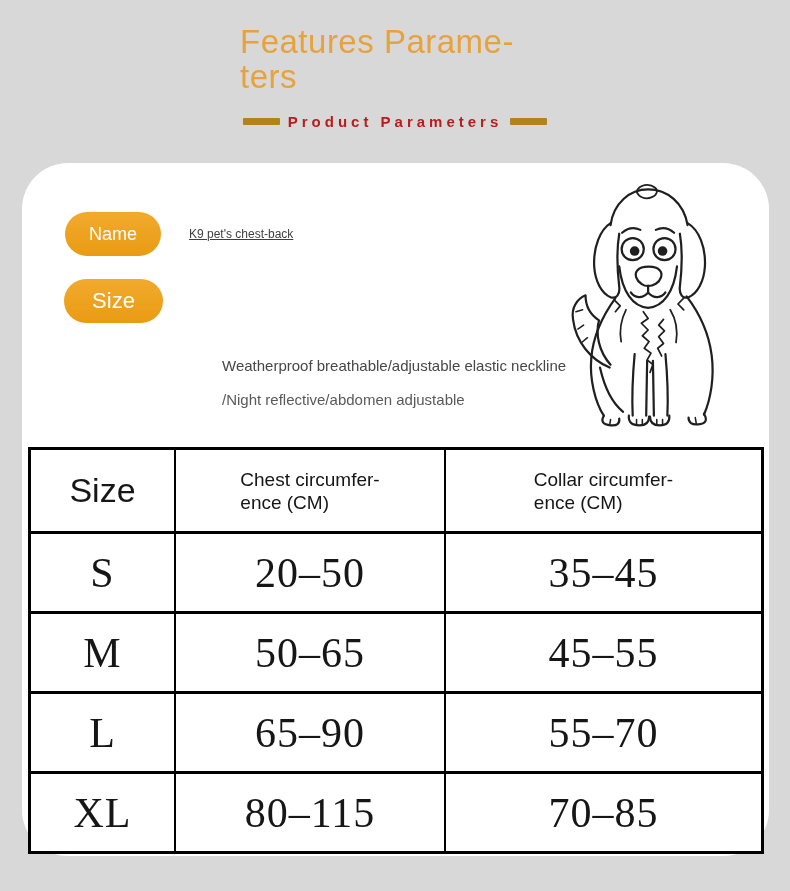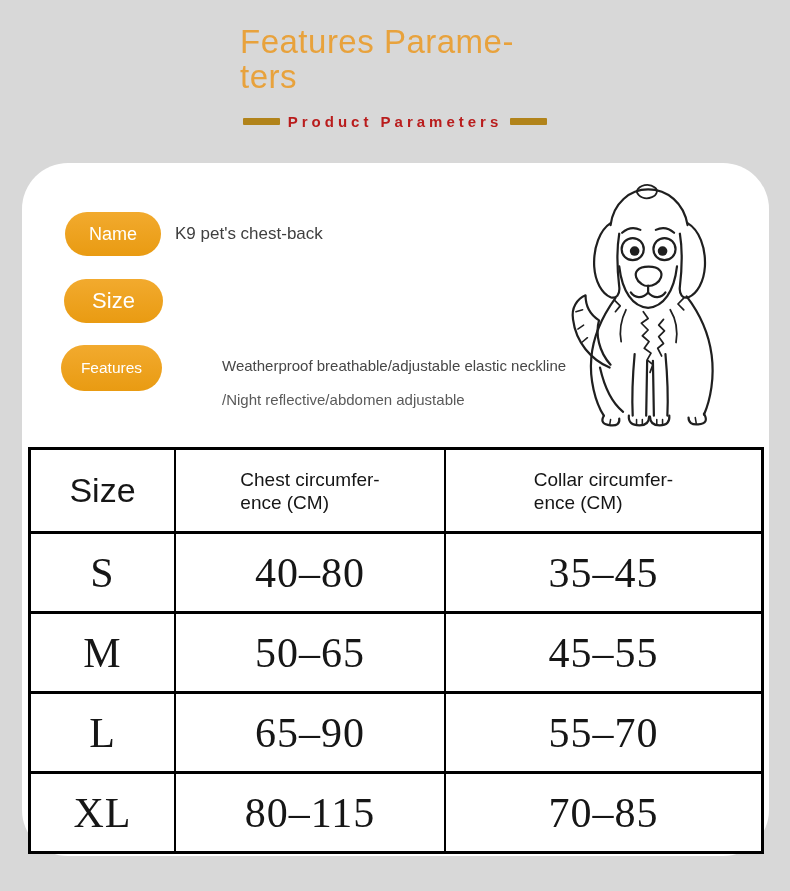--- a/index.html
+++ b/index.html
@@ -20,22 +20,22 @@
         background:#ffffff;border-radius:46px;}
 
   
   .pill{position:absolute;display:flex;align-items:center;justify-content:center;
         background:linear-gradient(180deg,#f2aa2e,#e99b12);color:#ffffff;
         border-radius:24px;}
   .pill-name{left:43px;top:49px;width:96px;height:44px;font-size:18px;}
   .pill-size{left:42px;top:116px;width:99px;height:44px;font-size:22px;}
   .pill-features{left:39px;top:182px;width:101px;height:46px;font-size:15.5px;}
 
-  .val-name{position:absolute;left:153px;top:49px;height:44px;display:flex;align-items:center;
-            font-size:17px;color:#3f3f3f;}
+  .val-name{position:absolute;left:167px;top:49px;height:44px;display:flex;align-items:center;
+            font-size:12px;color:#3f3f3f;text-decoration:underline;}
   .val-size{position:absolute;left:156px;top:116px;height:44px;display:flex;align-items:center;
             font-family:"Liberation Serif",serif;font-size:28px;color:#1b1b1b;letter-spacing:1px;}
   .val-features{position:absolute;left:158px;top:186px;font-size:15px;line-height:34px;margin-left:42px;}
   .feat-line1{color:#474747;}
   .feat-line2{color:#5a5a5a;}
 
   
   .dog{position:absolute;left:531px;top:12px;width:196px;height:258px;}
 
   
@@ -74,23 +74,20 @@
 
     <div class="pill pill-name">
       <span>Name</span>
     </div>
     <div class="val-name">K9 pet's chest-back</div>
 
     <div class="pill pill-size">
       <span>Size</span>
     </div>
 
-    <div class="pill pill-features">
-      <span>Features</span>
-    </div>
     <div class="val-features">
       <div class="feat-line1">Weatherproof breathable/adjustable elastic neckline</div>
       <div class="feat-line2">/Night reflective/abdomen adjustable</div>
     </div>
 
     <svg class="dog" viewBox="0 0 200 268" fill="none" stroke="#1f1f1f" stroke-width="2.3" stroke-linecap="round" stroke-linejoin="round">
 
       <path d="M 57 200 C 38 192 22 174 19 150 C 17 138 23 129 32 125 C 32 137 38 146 46 151 C 42 165 46 184 58 197"></path>
       <path d="M 24 160 l 6 -4 M 28 174 l 6 -5 M 22 142 l 7 -2" stroke-width="1.6"></path>
 
@@ -148,21 +145,21 @@
       </td>
       <td class="col-collar">
         <span class="hdr-block">
           <span>Collar circumfer-</span><br>
           <span>ence (CM)</span>
         </span>
       </td>
     </tr>
     <tr class="data">
       <td>S</td>
-      <td>40–80</td>
+      <td>20–50</td>
       <td>35–45</td>
     </tr>
     <tr class="data">
       <td>M</td>
       <td>50–65</td>
       <td>45–55</td>
     </tr>
     <tr class="data">
       <td>L</td>
       <td>65–90</td>

